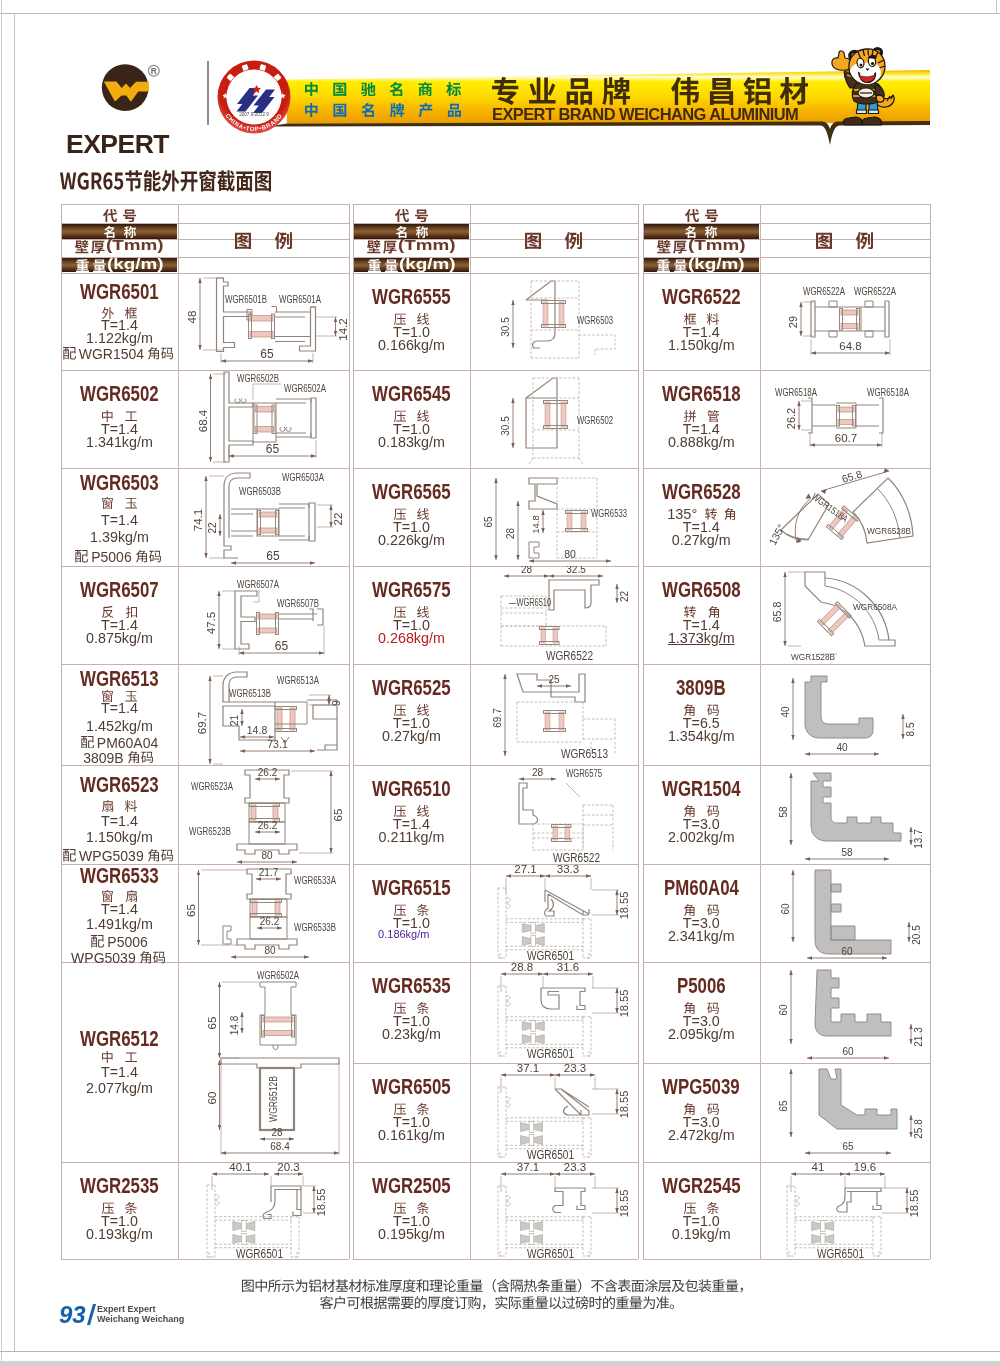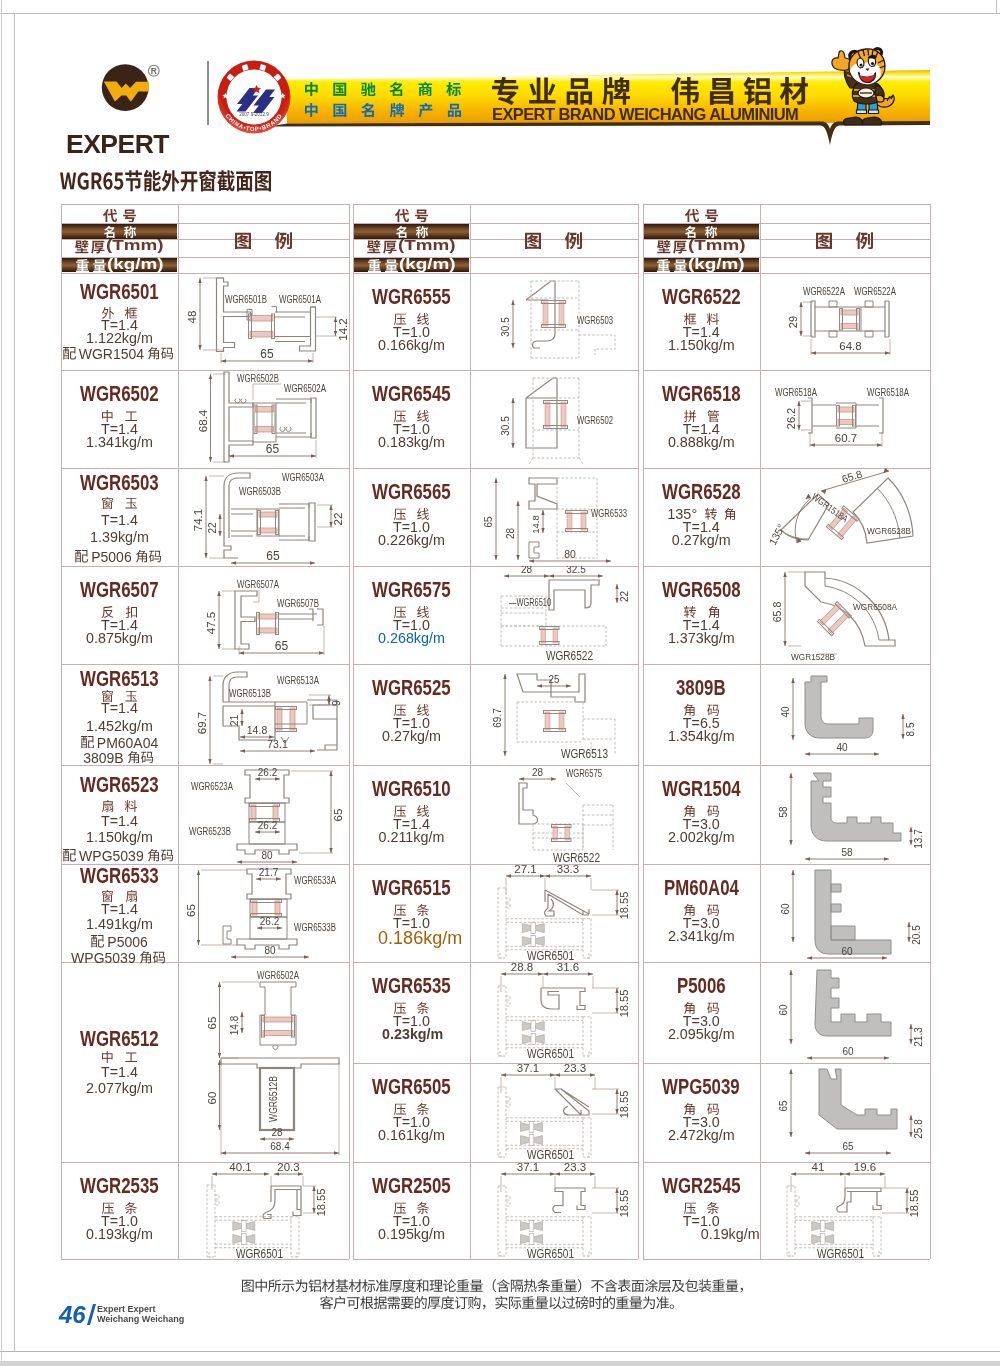--- a/index.html
+++ b/index.html
@@ -547,21 +547,21 @@
   </svg>
 <div style="position:absolute;left:393.0px;top:520.0px;font-size:14.3px;color:#503c32;white-space:nowrap;line-height:1;">T=1.0</div>
 <div style="position:absolute;left:378.1px;top:533.3px;font-size:14.3px;color:#503c32;white-space:nowrap;line-height:1;">0.226kg/m</div>
 
 <div style="position:absolute;left:372.2px;top:578.9px;font-size:21.6px;color:#652b20;white-space:nowrap;line-height:1;font-weight:bold;transform:scaleX(0.780);transform-origin:0 0;">WGR6575</div>
 <svg style="position:absolute;left:394.0px;top:605.5px;" width="35.00" height="12.00" viewBox="32 -62 2689 922" preserveAspectRatio="none" fill="#6a392c">
     <use href="#r21387" x="0"></use>
     <use href="#r32447" x="1758"></use>
   </svg>
 <div style="position:absolute;left:393.0px;top:617.5px;font-size:14.3px;color:#503c32;white-space:nowrap;line-height:1;">T=1.0</div>
-<div style="position:absolute;left:378.1px;top:630.8px;font-size:14.3px;color:#0369a1;white-space:nowrap;line-height:1;">0.268kg/m</div>
+<div style="position:absolute;left:378.1px;top:630.8px;font-size:14.3px;color:#b91c1c;white-space:nowrap;line-height:1;">0.268kg/m</div>
 
 <div style="position:absolute;left:372.2px;top:677.4px;font-size:21.6px;color:#652b20;white-space:nowrap;line-height:1;font-weight:bold;transform:scaleX(0.780);transform-origin:0 0;">WGR6525</div>
 <svg style="position:absolute;left:394.0px;top:704.0px;" width="35.00" height="12.00" viewBox="32 -62 2689 922" preserveAspectRatio="none" fill="#6a392c">
     <use href="#r21387" x="0"></use>
     <use href="#r32447" x="1758"></use>
   </svg>
 <div style="position:absolute;left:393.0px;top:716.0px;font-size:14.3px;color:#503c32;white-space:nowrap;line-height:1;">T=1.0</div>
 <div style="position:absolute;left:382.1px;top:729.3px;font-size:14.3px;color:#503c32;white-space:nowrap;line-height:1;">0.27kg/m</div>
 
 <div style="position:absolute;left:372.2px;top:778.4px;font-size:21.6px;color:#652b20;white-space:nowrap;line-height:1;font-weight:bold;transform:scaleX(0.780);transform-origin:0 0;">WGR6510</div>
@@ -571,29 +571,29 @@
   </svg>
 <div style="position:absolute;left:393.0px;top:817.0px;font-size:14.3px;color:#503c32;white-space:nowrap;line-height:1;">T=1.4</div>
 <div style="position:absolute;left:378.6px;top:830.3px;font-size:14.3px;color:#503c32;white-space:nowrap;line-height:1;">0.211kg/m</div>
 
 <div style="position:absolute;left:372.2px;top:877.4px;font-size:21.6px;color:#652b20;white-space:nowrap;line-height:1;font-weight:bold;transform:scaleX(0.780);transform-origin:0 0;">WGR6515</div>
 <svg style="position:absolute;left:394.0px;top:904.0px;" width="35.00" height="12.00" viewBox="32 -62 2689 922" preserveAspectRatio="none" fill="#6a392c">
     <use href="#r21387" x="0"></use>
     <use href="#r26465" x="1757"></use>
   </svg>
 <div style="position:absolute;left:393.0px;top:916.0px;font-size:14.3px;color:#503c32;white-space:nowrap;line-height:1;">T=1.0</div>
-<div style="position:absolute;left:378.1px;top:929.3px;font-size:18px;color:#a16207;white-space:nowrap;line-height:1;">0.186kg/m</div>
+<div style="position:absolute;left:378.1px;top:929.3px;font-size:11px;color:#4c1d95;white-space:nowrap;line-height:1;">0.186kg/m</div>
 
 <div style="position:absolute;left:372.2px;top:974.9px;font-size:21.6px;color:#652b20;white-space:nowrap;line-height:1;font-weight:bold;transform:scaleX(0.780);transform-origin:0 0;">WGR6535</div>
 <svg style="position:absolute;left:394.0px;top:1001.5px;" width="35.00" height="12.00" viewBox="32 -62 2689 922" preserveAspectRatio="none" fill="#6a392c">
     <use href="#r21387" x="0"></use>
     <use href="#r26465" x="1757"></use>
   </svg>
 <div style="position:absolute;left:393.0px;top:1013.5px;font-size:14.3px;color:#503c32;white-space:nowrap;line-height:1;">T=1.0</div>
-<div style="position:absolute;left:382.1px;top:1026.8px;font-size:14.3px;color:#503c32;white-space:nowrap;line-height:1;font-weight:bold;">0.23kg/m</div>
+<div style="position:absolute;left:382.1px;top:1026.8px;font-size:14.3px;color:#503c32;white-space:nowrap;line-height:1;">0.23kg/m</div>
 
 <div style="position:absolute;left:372.2px;top:1075.9px;font-size:21.6px;color:#652b20;white-space:nowrap;line-height:1;font-weight:bold;transform:scaleX(0.780);transform-origin:0 0;">WGR6505</div>
 <svg style="position:absolute;left:394.0px;top:1102.5px;" width="35.00" height="12.00" viewBox="32 -62 2689 922" preserveAspectRatio="none" fill="#6a392c">
     <use href="#r21387" x="0"></use>
     <use href="#r26465" x="1757"></use>
   </svg>
 <div style="position:absolute;left:393.0px;top:1114.5px;font-size:14.3px;color:#503c32;white-space:nowrap;line-height:1;">T=1.0</div>
 <div style="position:absolute;left:378.1px;top:1127.8px;font-size:14.3px;color:#503c32;white-space:nowrap;line-height:1;">0.161kg/m</div>
 
 <div style="position:absolute;left:372.2px;top:1175.4px;font-size:21.6px;color:#652b20;white-space:nowrap;line-height:1;font-weight:bold;transform:scaleX(0.780);transform-origin:0 0;">WGR2505</div>
@@ -628,21 +628,21 @@
   </svg>
 <div style="position:absolute;left:682.8px;top:520.0px;font-size:14.3px;color:#503c32;white-space:nowrap;line-height:1;">T=1.4</div>
 <div style="position:absolute;left:671.8px;top:533.3px;font-size:14.3px;color:#503c32;white-space:nowrap;line-height:1;">0.27kg/m</div>
 
 <div style="position:absolute;left:661.9px;top:578.9px;font-size:21.6px;color:#652b20;white-space:nowrap;line-height:1;font-weight:bold;transform:scaleX(0.780);transform-origin:0 0;">WGR6508</div>
 <svg style="position:absolute;left:683.8px;top:605.5px;" width="35.00" height="12.00" viewBox="40 -63 2715 931" preserveAspectRatio="none" fill="#6a392c">
     <use href="#r36716" x="0"></use>
     <use href="#r35282" x="1880"></use>
   </svg>
 <div style="position:absolute;left:682.8px;top:617.5px;font-size:14.3px;color:#503c32;white-space:nowrap;line-height:1;">T=1.4</div>
-<div style="position:absolute;left:667.9px;top:630.8px;font-size:14.3px;color:#503c32;white-space:nowrap;line-height:1;">1.373kg/m</div>
+<div style="position:absolute;left:667.9px;top:630.8px;font-size:14.3px;color:#503c32;white-space:nowrap;line-height:1;text-decoration:underline;">1.373kg/m</div>
 
 <div style="position:absolute;left:676.4px;top:677.4px;font-size:21.6px;color:#652b20;white-space:nowrap;line-height:1;font-weight:bold;transform:scaleX(0.780);transform-origin:0 0;">3809B</div>
 <svg style="position:absolute;left:683.8px;top:704.0px;" width="35.00" height="12.00" viewBox="56 -63 2715 931" preserveAspectRatio="none" fill="#6a392c">
     <use href="#r35282" x="0"></use>
     <use href="#r30721" x="1831"></use>
   </svg>
 <div style="position:absolute;left:682.8px;top:716.0px;font-size:14.3px;color:#503c32;white-space:nowrap;line-height:1;">T=6.5</div>
 <div style="position:absolute;left:667.9px;top:729.3px;font-size:14.3px;color:#503c32;white-space:nowrap;line-height:1;">1.354kg/m</div>
 
 <div style="position:absolute;left:661.9px;top:778.4px;font-size:21.6px;color:#652b20;white-space:nowrap;line-height:1;font-weight:bold;transform:scaleX(0.780);transform-origin:0 0;">WGR1504</div>
@@ -676,21 +676,21 @@
   </svg>
 <div style="position:absolute;left:682.8px;top:1114.5px;font-size:14.3px;color:#503c32;white-space:nowrap;line-height:1;">T=3.0</div>
 <div style="position:absolute;left:667.9px;top:1127.8px;font-size:14.3px;color:#503c32;white-space:nowrap;line-height:1;">2.472kg/m</div>
 
 <div style="position:absolute;left:661.9px;top:1175.4px;font-size:21.6px;color:#652b20;white-space:nowrap;line-height:1;font-weight:bold;transform:scaleX(0.780);transform-origin:0 0;">WGR2545</div>
 <svg style="position:absolute;left:683.8px;top:1202.0px;" width="35.00" height="12.00" viewBox="32 -62 2689 922" preserveAspectRatio="none" fill="#6a392c">
     <use href="#r21387" x="0"></use>
     <use href="#r26465" x="1757"></use>
   </svg>
 <div style="position:absolute;left:682.8px;top:1214.0px;font-size:14.3px;color:#503c32;white-space:nowrap;line-height:1;">T=1.0</div>
-<div style="position:absolute;left:671.8px;top:1227.3px;font-size:14.3px;color:#503c32;white-space:nowrap;line-height:1;margin-left:29px;">0.19kg/m</div>
+<div style="position:absolute;left:671.8px;top:1227.3px;font-size:14.3px;color:#503c32;white-space:nowrap;line-height:1;">0.19kg/m</div>
 
 <svg class="ab" style="left:178.5px;top:272.5px" width="169.0" height="97.5" viewBox="0 0 169.0 97.5">
     <path d="M21.0 5.0 L21.0 77.0" stroke="#7a5e52" stroke-width="0.8" fill="none"></path>
     <path d="M21.0 5.0 l-1.7 5 h3.4 Z" fill="#7a5e52" stroke="none"></path>
     <path d="M21.0 77.0 l-1.7 -5 h3.4 Z" fill="#7a5e52" stroke="none"></path>
     <text x="17.0" y="44.0" text-anchor="middle" fill="#4c433b" font-family="Liberation Sans" font-size="11.5px" transform="rotate(-90 17.0 44.0)">48</text>
     <path d="M24.0 5.0 L44.0 5.0" stroke="#9b8378" stroke-width="0.6" fill="none"></path>
     <path d="M24.0 77.0 L44.0 77.0" stroke="#9b8378" stroke-width="0.6" fill="none"></path>
     <path d="M37.5 5 h7 v4 h4.5 v4 h-4.5 v26 h27 v4.5 h-27 v26 h11 v5 h-11 v4 h-7 Z" fill="none" stroke="#8f857c" stroke-width="1.2"></path>
     <path d="M68 36.5 h5 v10.5 h-5 Z" fill="none" stroke="#8f857c" stroke-width="1"></path>
@@ -1497,15 +1497,15 @@
     <use href="#r30917" x="18091"></use>
     <use href="#r26102" x="19043"></use>
     <use href="#r30340" x="19996"></use>
     <use href="#r37325" x="20948"></use>
     <use href="#r37327" x="21900"></use>
     <use href="#r20026" x="22852"></use>
     <use href="#r20934" x="23804"></use>
     <use href="#r12290" x="24756"></use>
   </svg>
 
-<div style="position:absolute;left:59.0px;top:1303.0px;font-size:24.0px;color:#1460ad;white-space:nowrap;line-height:1;"><i><b>46</b></i></div>
+<div style="position:absolute;left:59.0px;top:1303.0px;font-size:24.0px;color:#1460ad;white-space:nowrap;line-height:1;"><i><b>93</b></i></div>
 <div class="ab" style="left:90px;top:1304px;width:2.5px;height:21px;background:#1460ad;transform:skewX(-16deg)"></div>
 <div style="position:absolute;left:97.0px;top:1304.5px;font-size:9.0px;color:#4a4a4a;white-space:nowrap;line-height:1;font-weight:bold;">Expert Expert</div>
 <div style="position:absolute;left:97.0px;top:1314.5px;font-size:9.0px;color:#4a4a4a;white-space:nowrap;line-height:1;font-weight:bold;">Weichang Weichang</div>
 </body></html>

